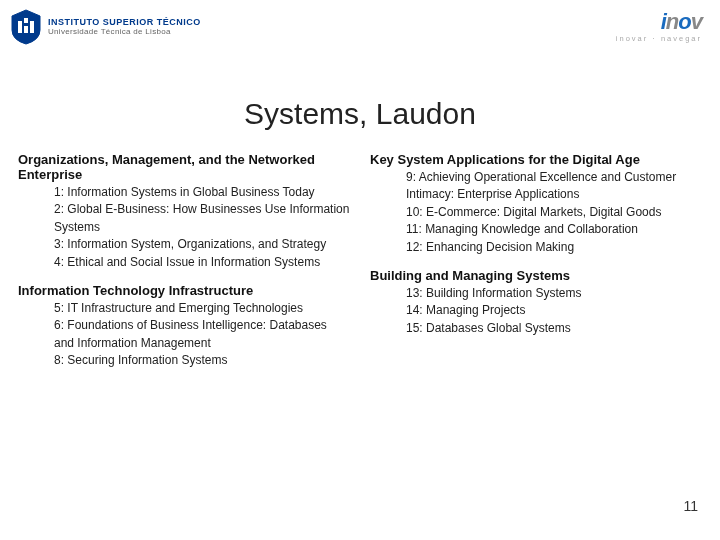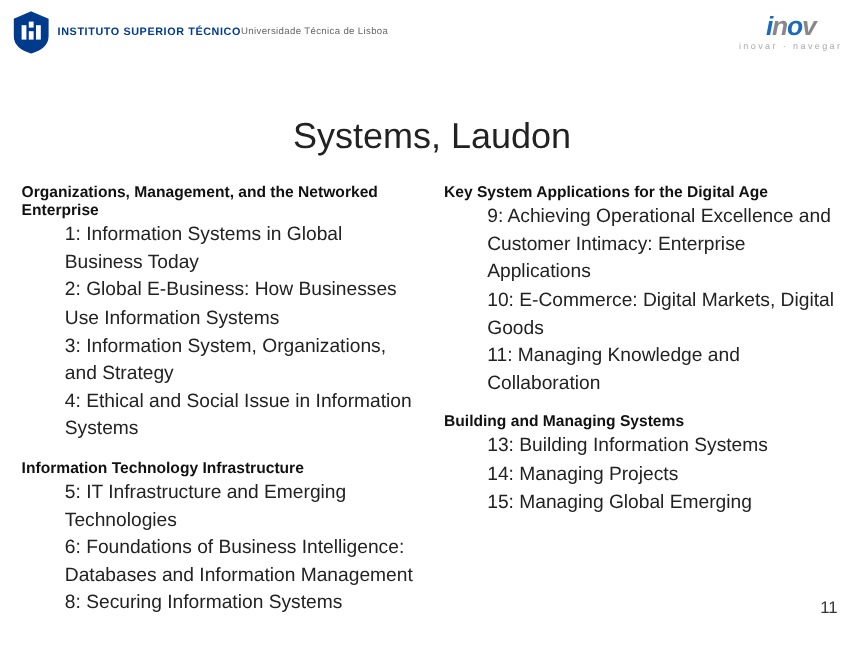--- a/index.html
+++ b/index.html
@@ -29,41 +29,41 @@
       gap: 6px;
     }
 
     .logo-ist .shield {
       width: 32px;
       height: 38px;
     }
 
     .logo-ist .inst-text {
       display: flex;
-      flex-direction: row;
+      flex-direction: column;
       line-height: 1.1;
     }
 
     .logo-ist .inst-text .name1 {
       font-size: 9px;
       font-weight: bold;
       color: #003a8c;
       letter-spacing: 0.5px;
     }
 
     .logo-ist .inst-text .name2 {
       font-size: 8px;
       color: #666;
       letter-spacing: 0.3px;
     }
 
     .inov-wrapper {
       display: flex;
       flex-direction: column;
-      align-items: center;
+      align-items: flex-end;
     }
 
     .main-title {
       text-align: center;
       font-size: 30px;
       font-weight: normal;
       color: #222;
       margin: 10px 0 20px 0;
       line-height: 1.2;
     }
@@ -83,21 +83,21 @@
     }
 
     .section-title {
       font-weight: bold;
       font-size: 13px;
       margin-bottom: 2px;
       color: #111;
     }
 
     .item {
-      font-size: 16px;
+      font-size: 12px;
       color: #222;
       margin-left: 36px;
       line-height: 1.45;
     }
 
     .section-gap {
       margin-top: 12px;
     }
 
     .page-number {
@@ -178,28 +178,29 @@
 
   </div>
 
   <div class="col-right">
 
     <div class="section-title">Key System Applications for the Digital Age</div>
     <div>
       <div class="item">9: Achieving Operational Excellence and Customer Intimacy: Enterprise Applications</div>
       <div class="item">10: E-Commerce: Digital Markets, Digital Goods</div>
       <div class="item">11: Managing Knowledge and Collaboration</div>
+      <div class="item">12: Enhancing Decision Making</div>
     </div>
 
     <div class="section-gap">
       <div class="section-title">Building and Managing Systems</div>
       <div>
         <div class="item">13: Building Information Systems</div>
         <div class="item">14: Managing Projects</div>
-        <div class="item">15: Managing Global Emerging</div>
+        <div class="item">15: Databases Global Systems</div>
       </div>
     </div>
 
   </div>
 
 </div>
 
 <div class="page-number">11</div>
 
 </body></html>

